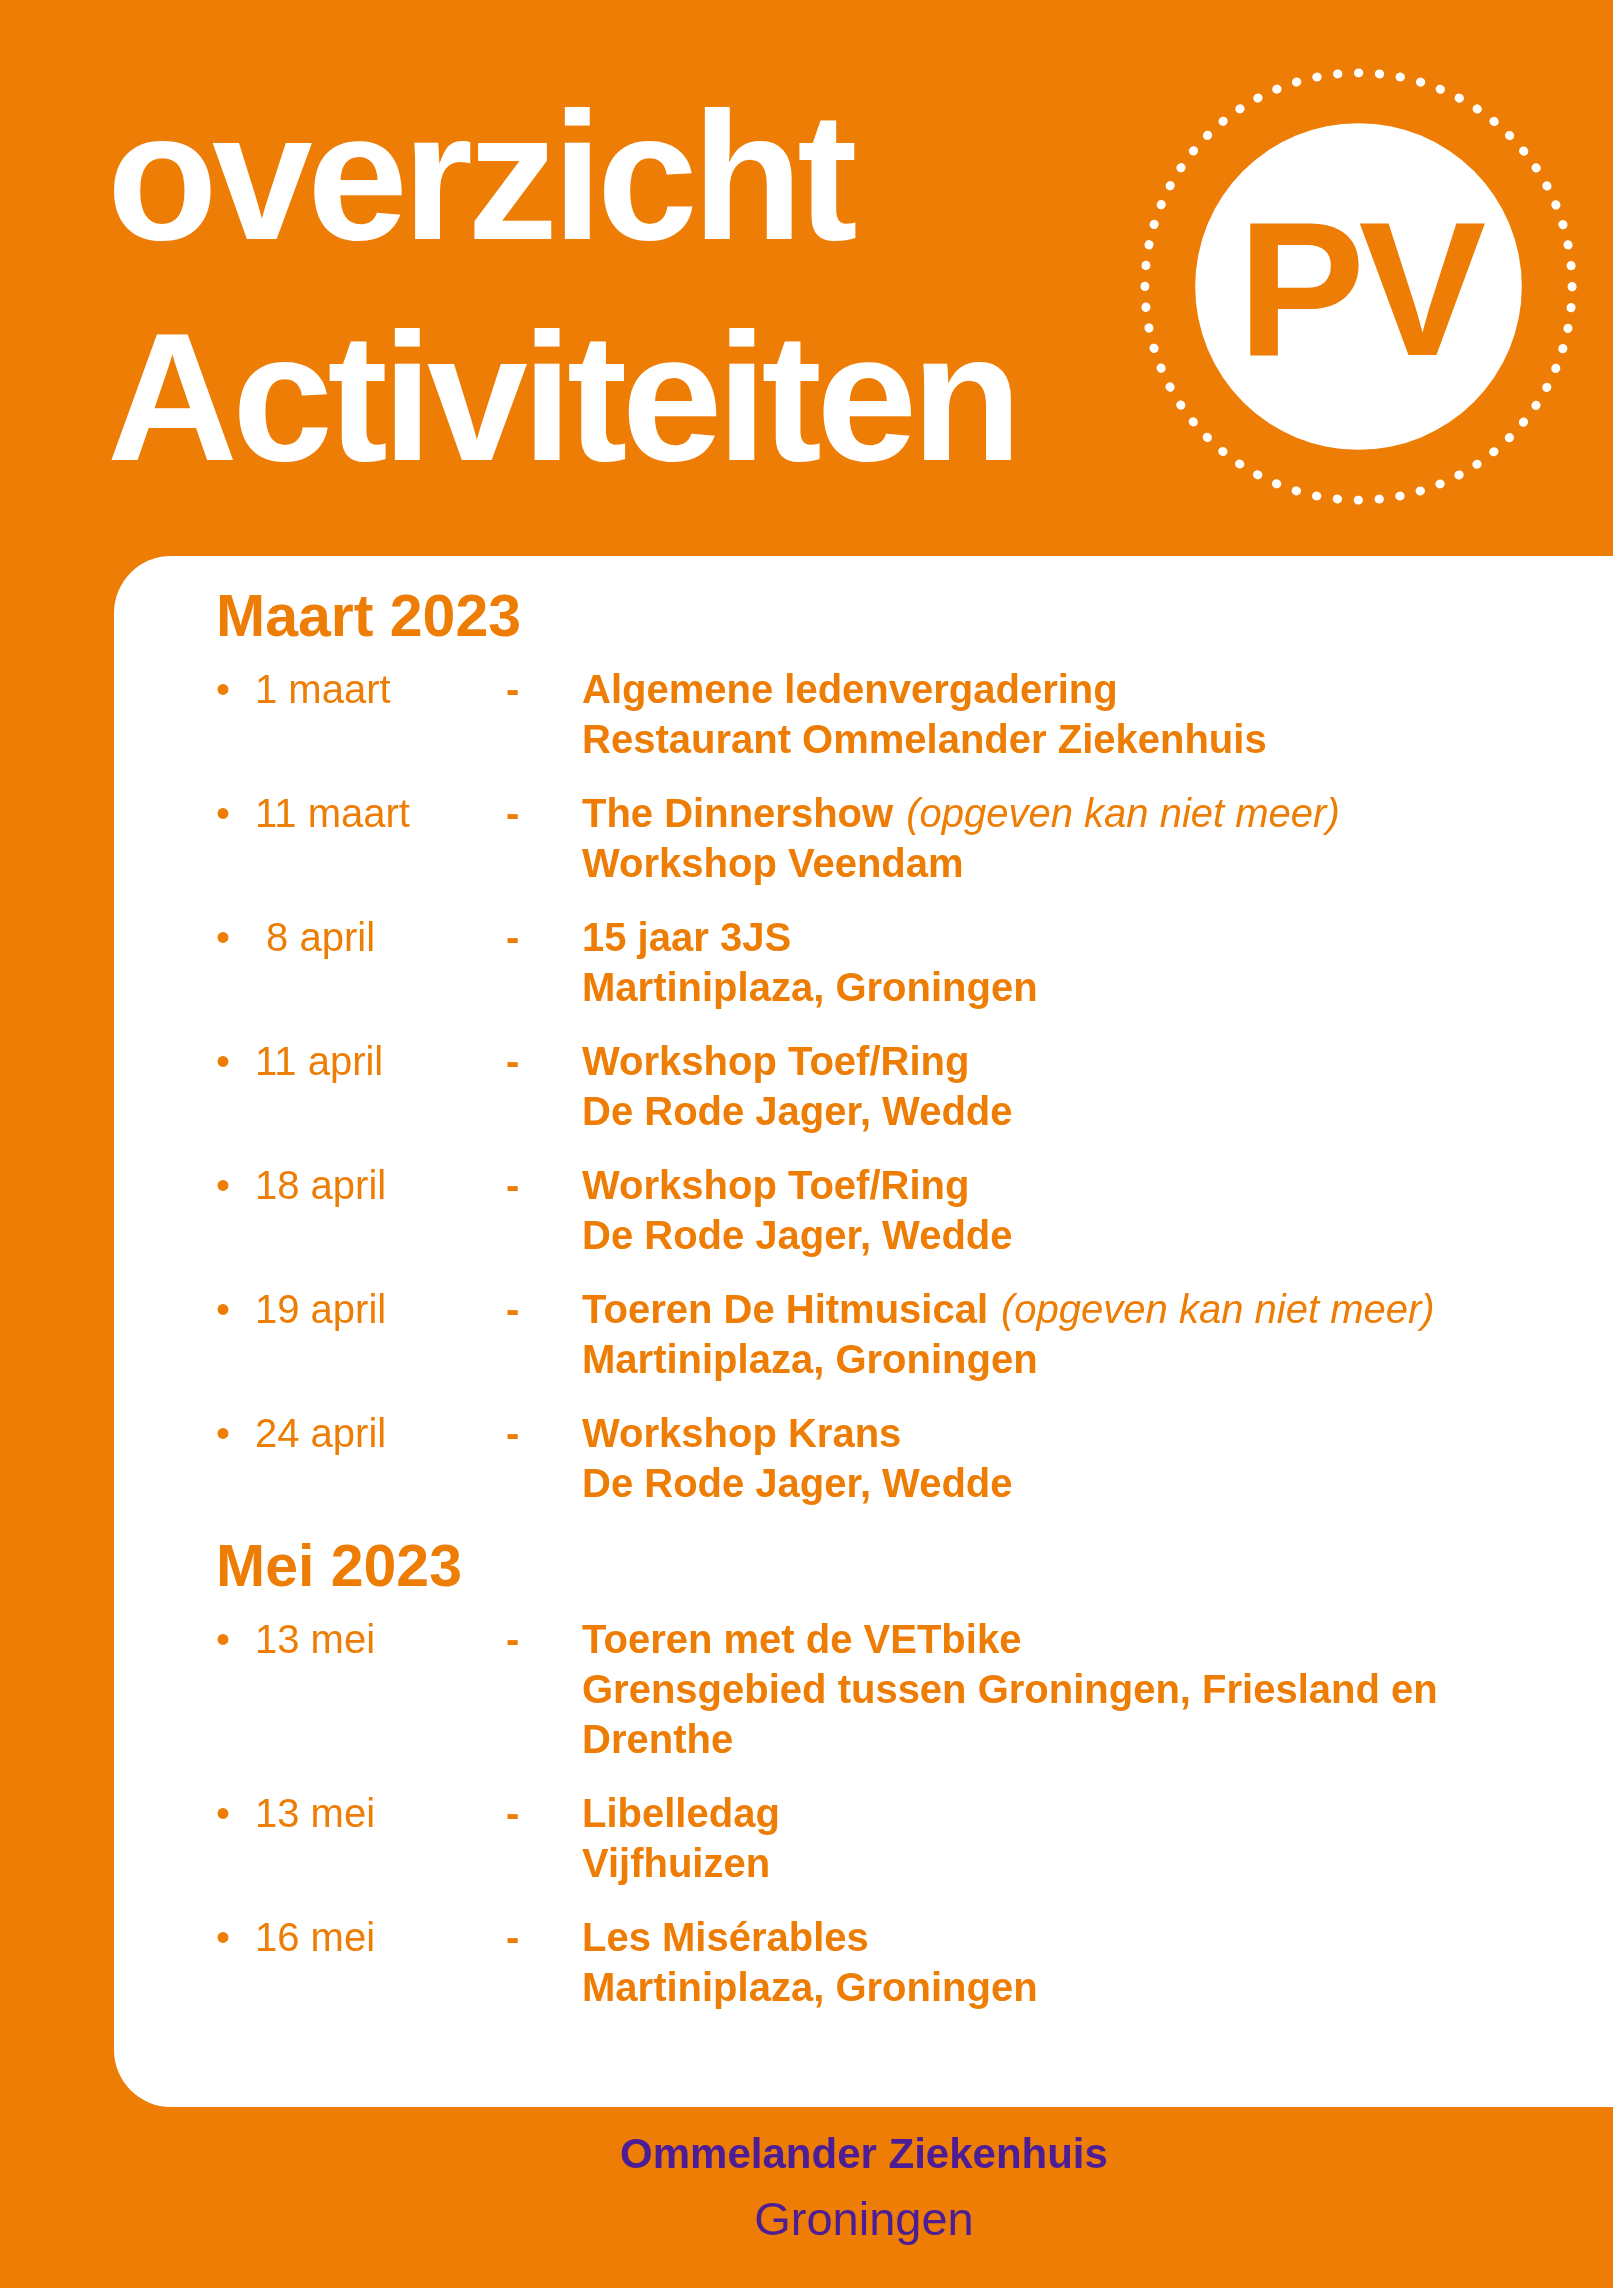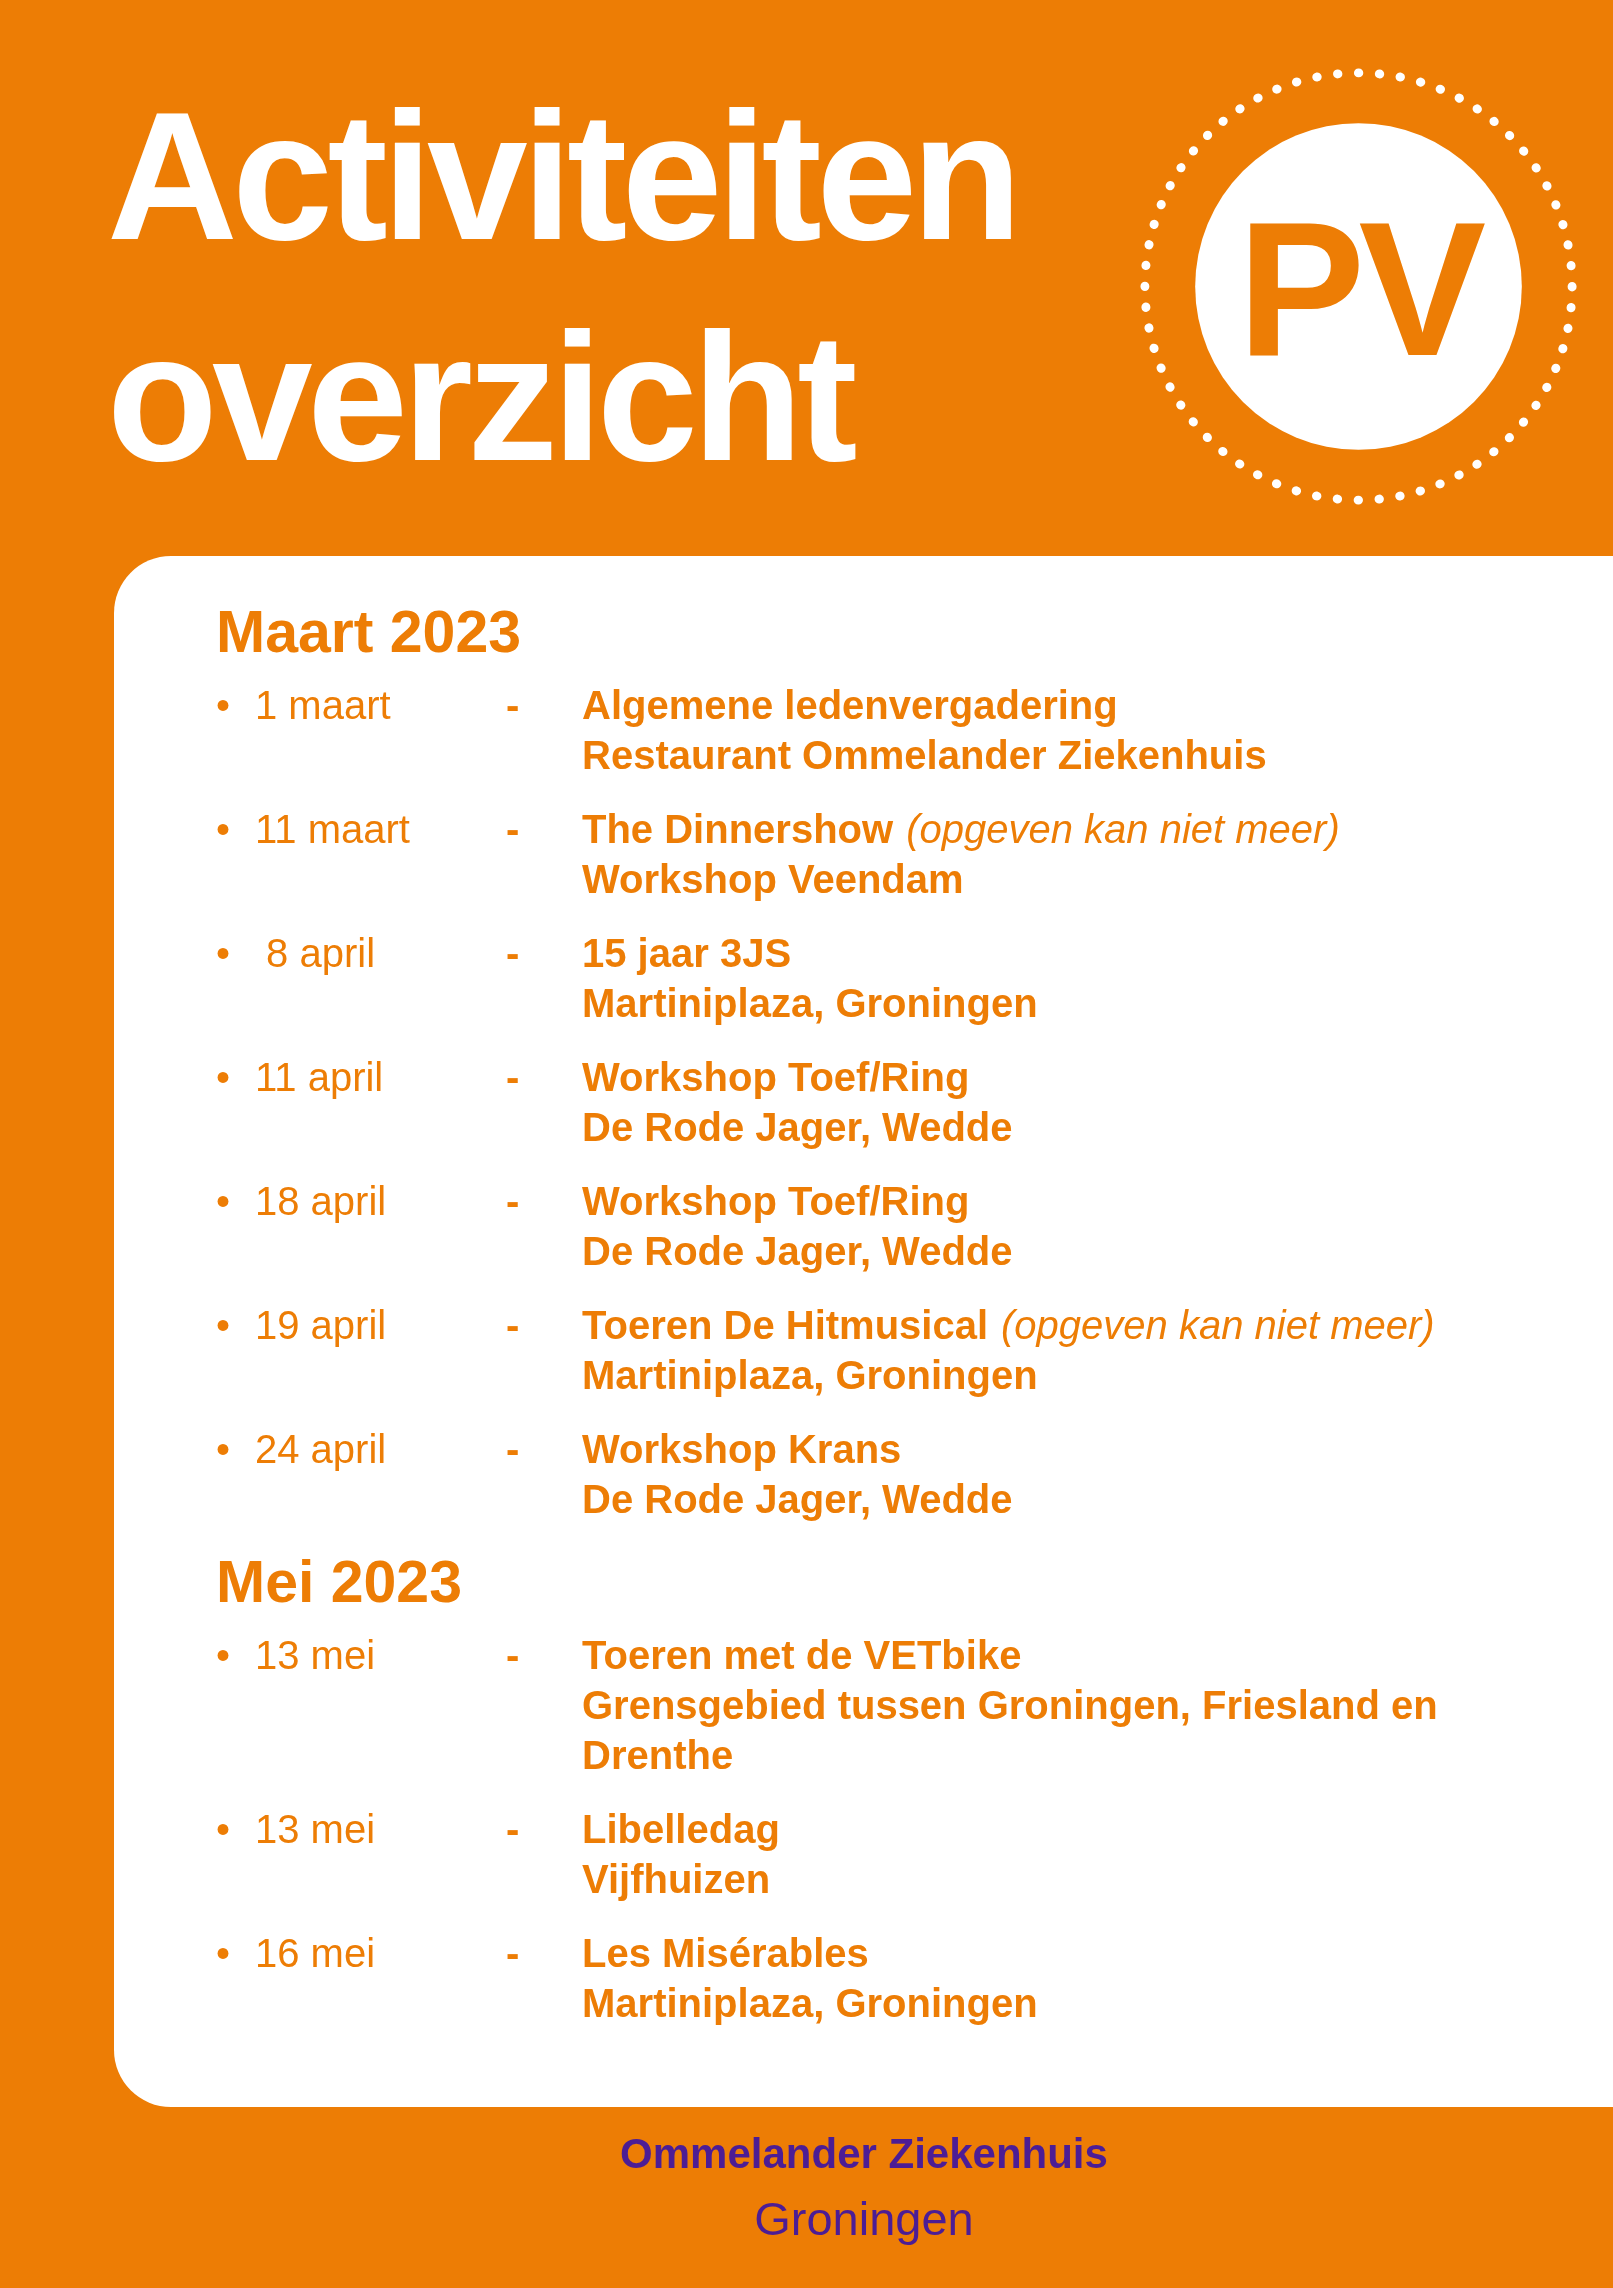--- a/index.html
+++ b/index.html
@@ -39,21 +39,21 @@
     box-sizing: border-box;
     padding: 28px 37px 0 102px;
     color: var(--orange, #ED7D05);
   }
   .section-heading {
     font-size: 59px;
     font-weight: bold;
     line-height: 65px;
     margin: 26px 0 14.8px 0;
   }
-  .section:first-child .section-heading { margin-top: 16px; }
+  .section:first-child .section-heading { margin-top: 0; }
   .event-row {
     display: grid;
     grid-template-columns: 39px 251px 76px auto;
     font-size: 40px;
     line-height: 50px;
     margin-bottom: 24px;
   }
   .event-bullet { }
   .event-date { white-space: pre; }
   .event-separator { font-weight: bold; }
@@ -70,22 +70,22 @@
   }
   .footer-org { font-size: 42px; font-weight: bold; margin-bottom: 13px; }
   .footer-city { font-size: 47px; }
 </style>
 </head>
 <body>
 
 <div class="page">
 
   <div class="page-title">
+    <div>overzicht</div>
     <div>Activiteiten</div>
-    <div>overzicht</div>
   </div>
 
   <svg class="pv-logo" viewBox="0 0 100 100">
     <circle cx="50" cy="50" r="48" fill="none" stroke="#ffffff" stroke-width="2" stroke-dasharray="0.1 4.61" stroke-linecap="round"></circle>
     <circle cx="50" cy="50" r="36.7" fill="#ffffff"></circle>
     <text x="50" y="65.5" text-anchor="middle" font-size="43" font-weight="bold" letter-spacing="-1.5" fill="#ED7D05" font-family="Liberation Sans, DejaVu Sans, sans-serif">PV</text>
   </svg>
 
   <div class="content-panel">
   <div class="section">

